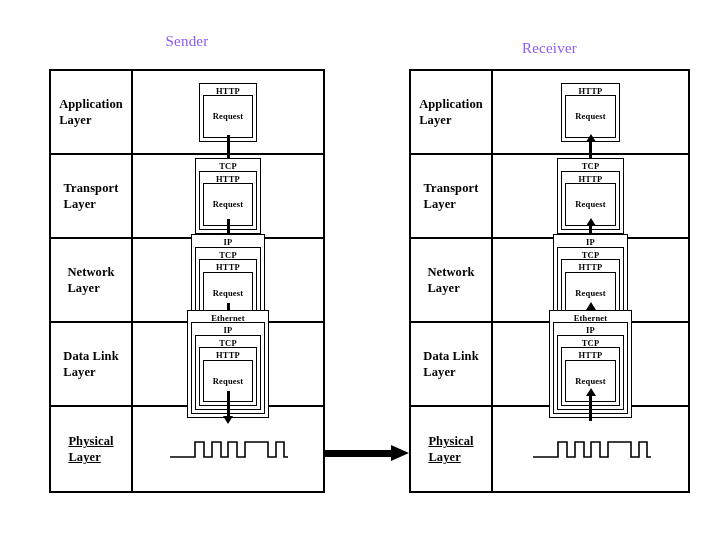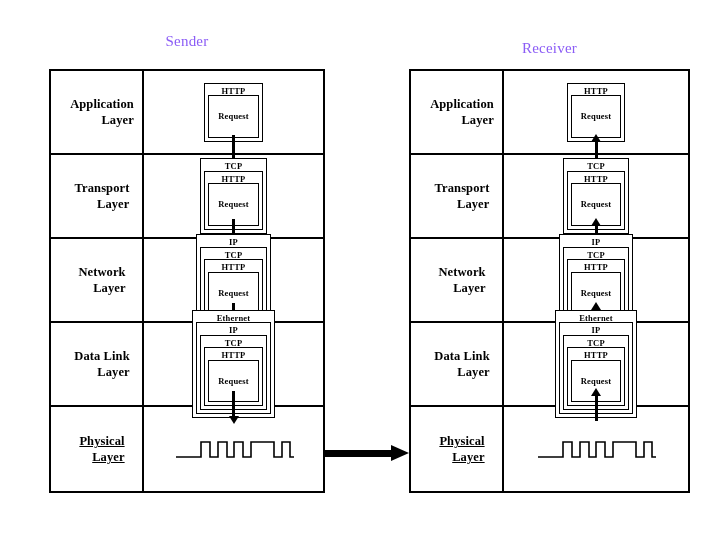--- a/index.html
+++ b/index.html
@@ -45,27 +45,26 @@
     display: flex;
   }
   .layer-row:last-child { border-bottom: none; text-decoration: underline; }
 
   .layer-label {
     box-sizing: border-box;
     border-right: 2px solid #000;
     display: flex;
     align-items: center;
     justify-content: center;
-    text-align: right;
+    text-align: left;
     font-weight: bold;
     font-size: 12.5px;
     line-height: 1.28;
     flex: 0 0 auto;
     letter-spacing: 0.1px;
-    margin-left: 11px;
   }
   #stack-sender   .layer-label { width: 82px; }
   #stack-receiver .layer-label { width: 82px; }
 
   .layer-body {
     position: relative;
     flex: 1 1 auto;
     display: flex;
     align-items: center;
     justify-content: center;

